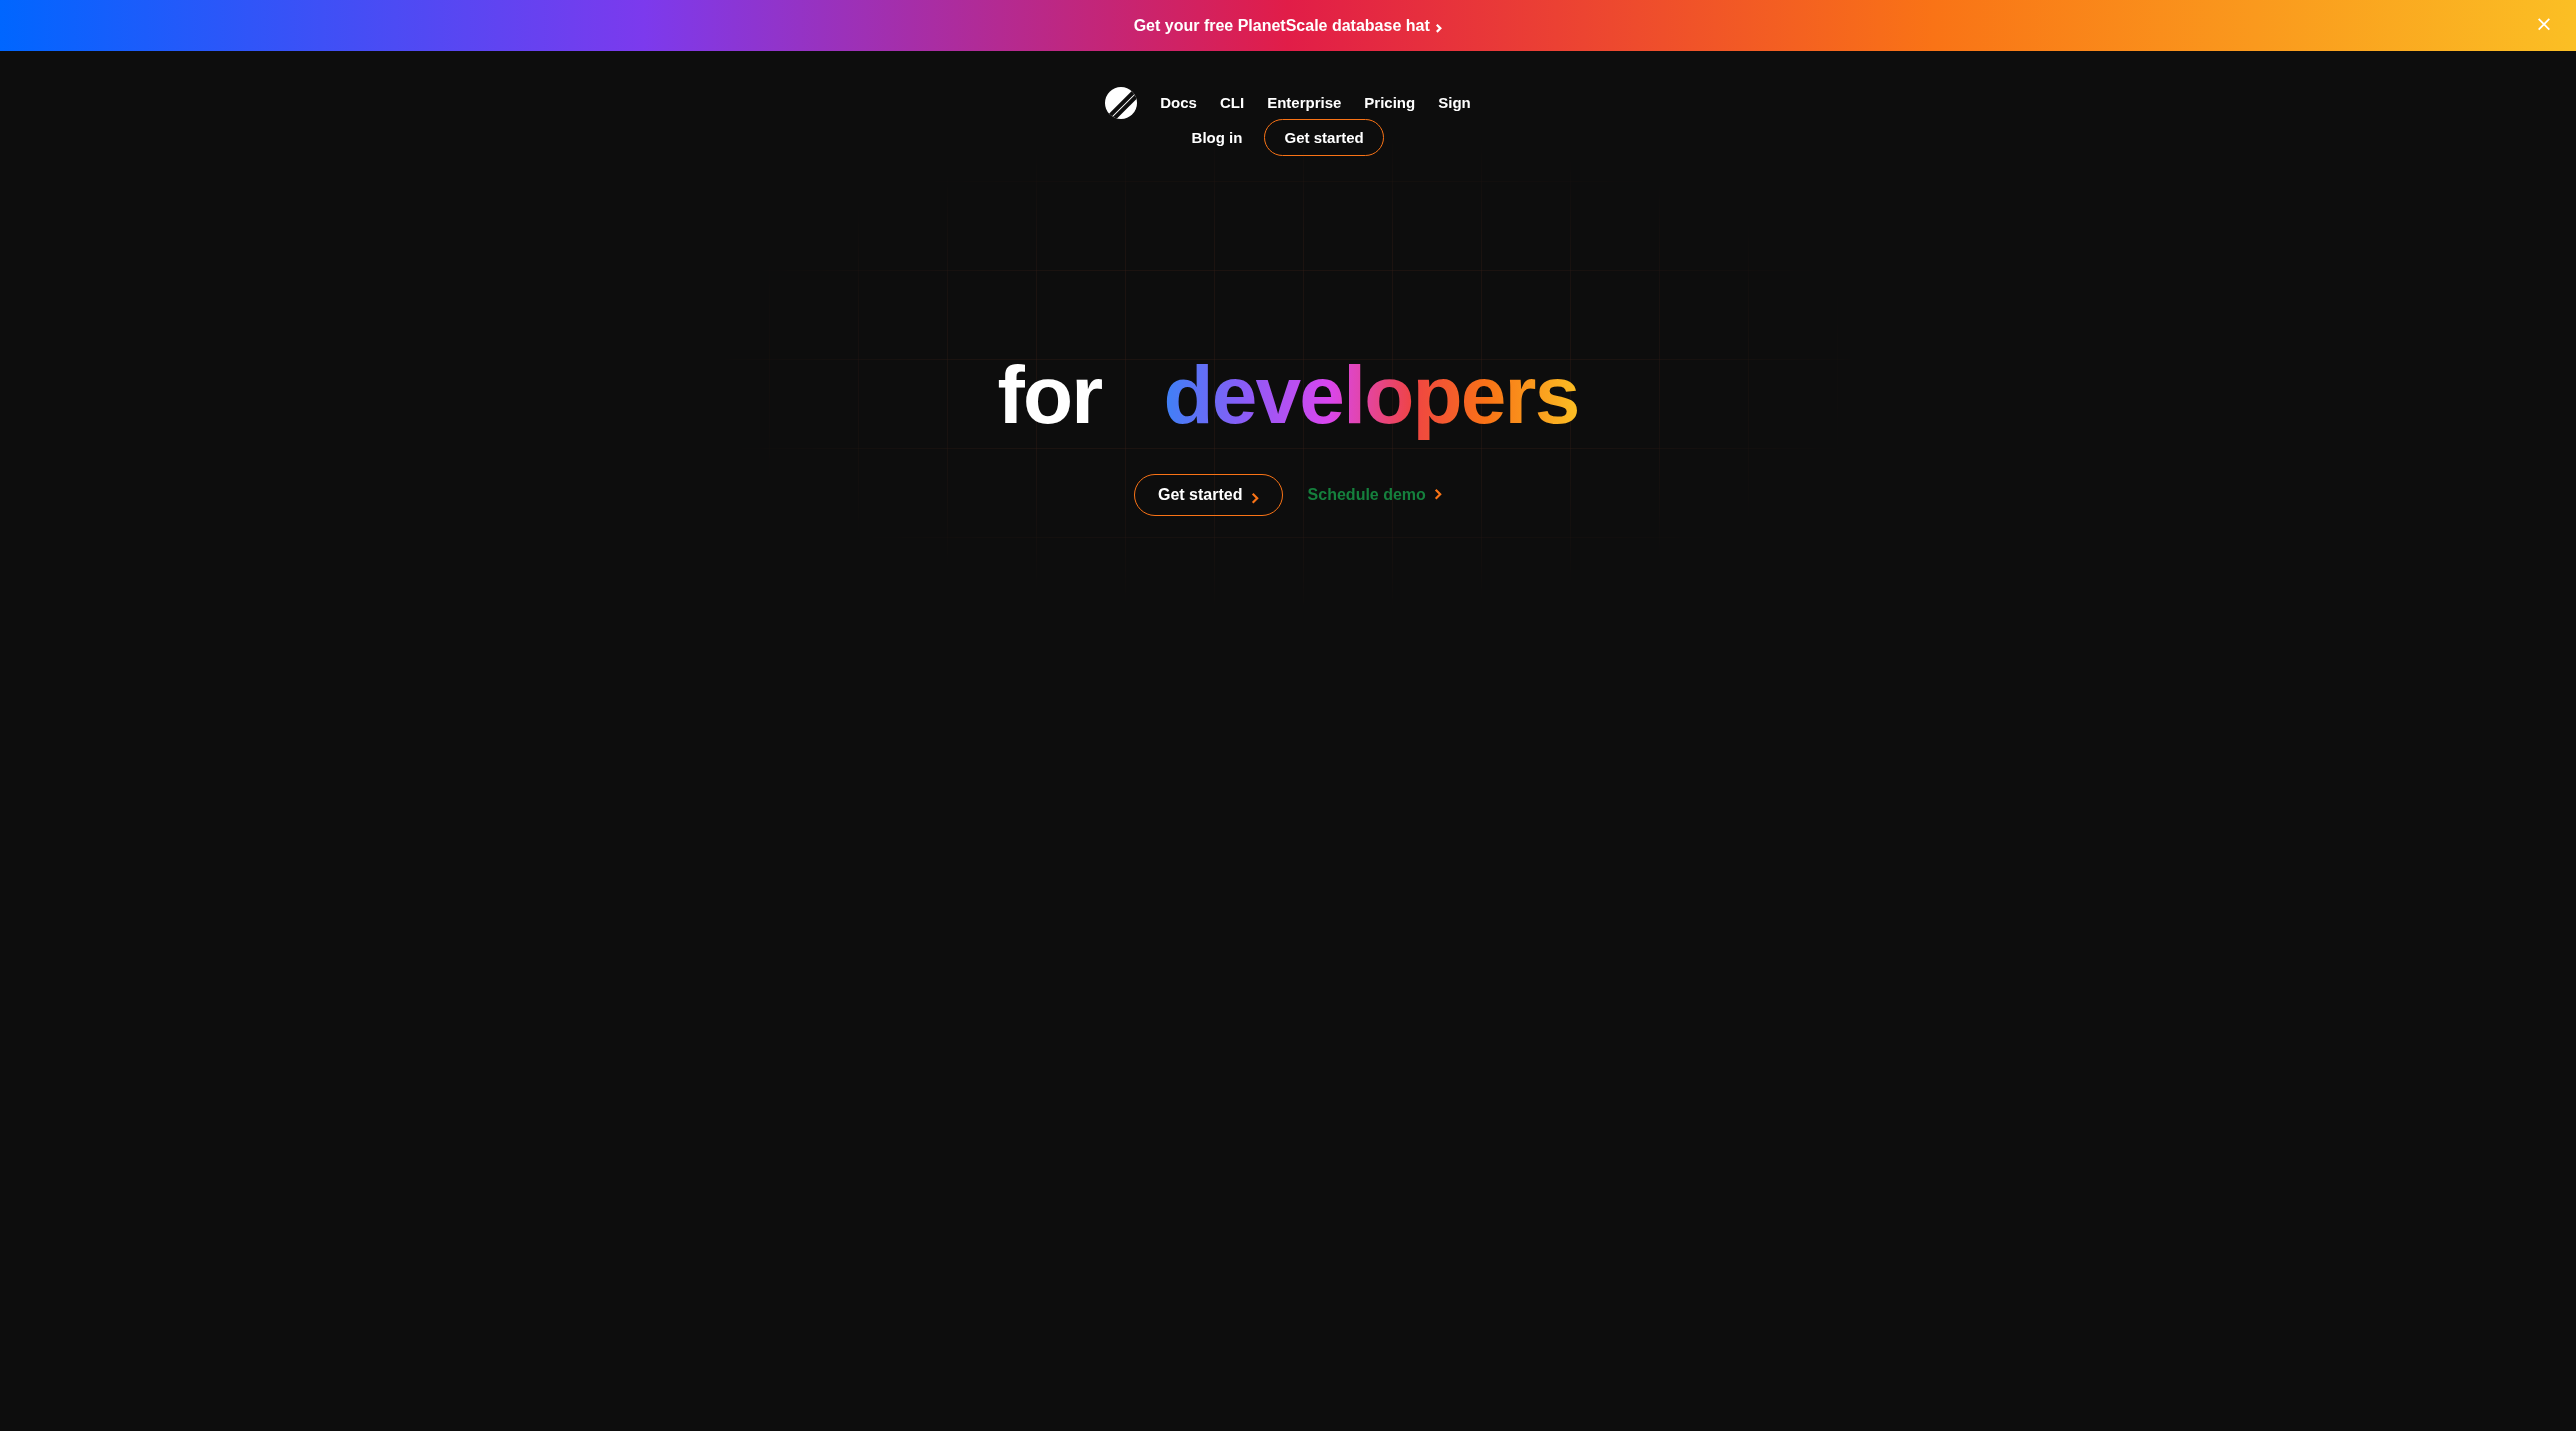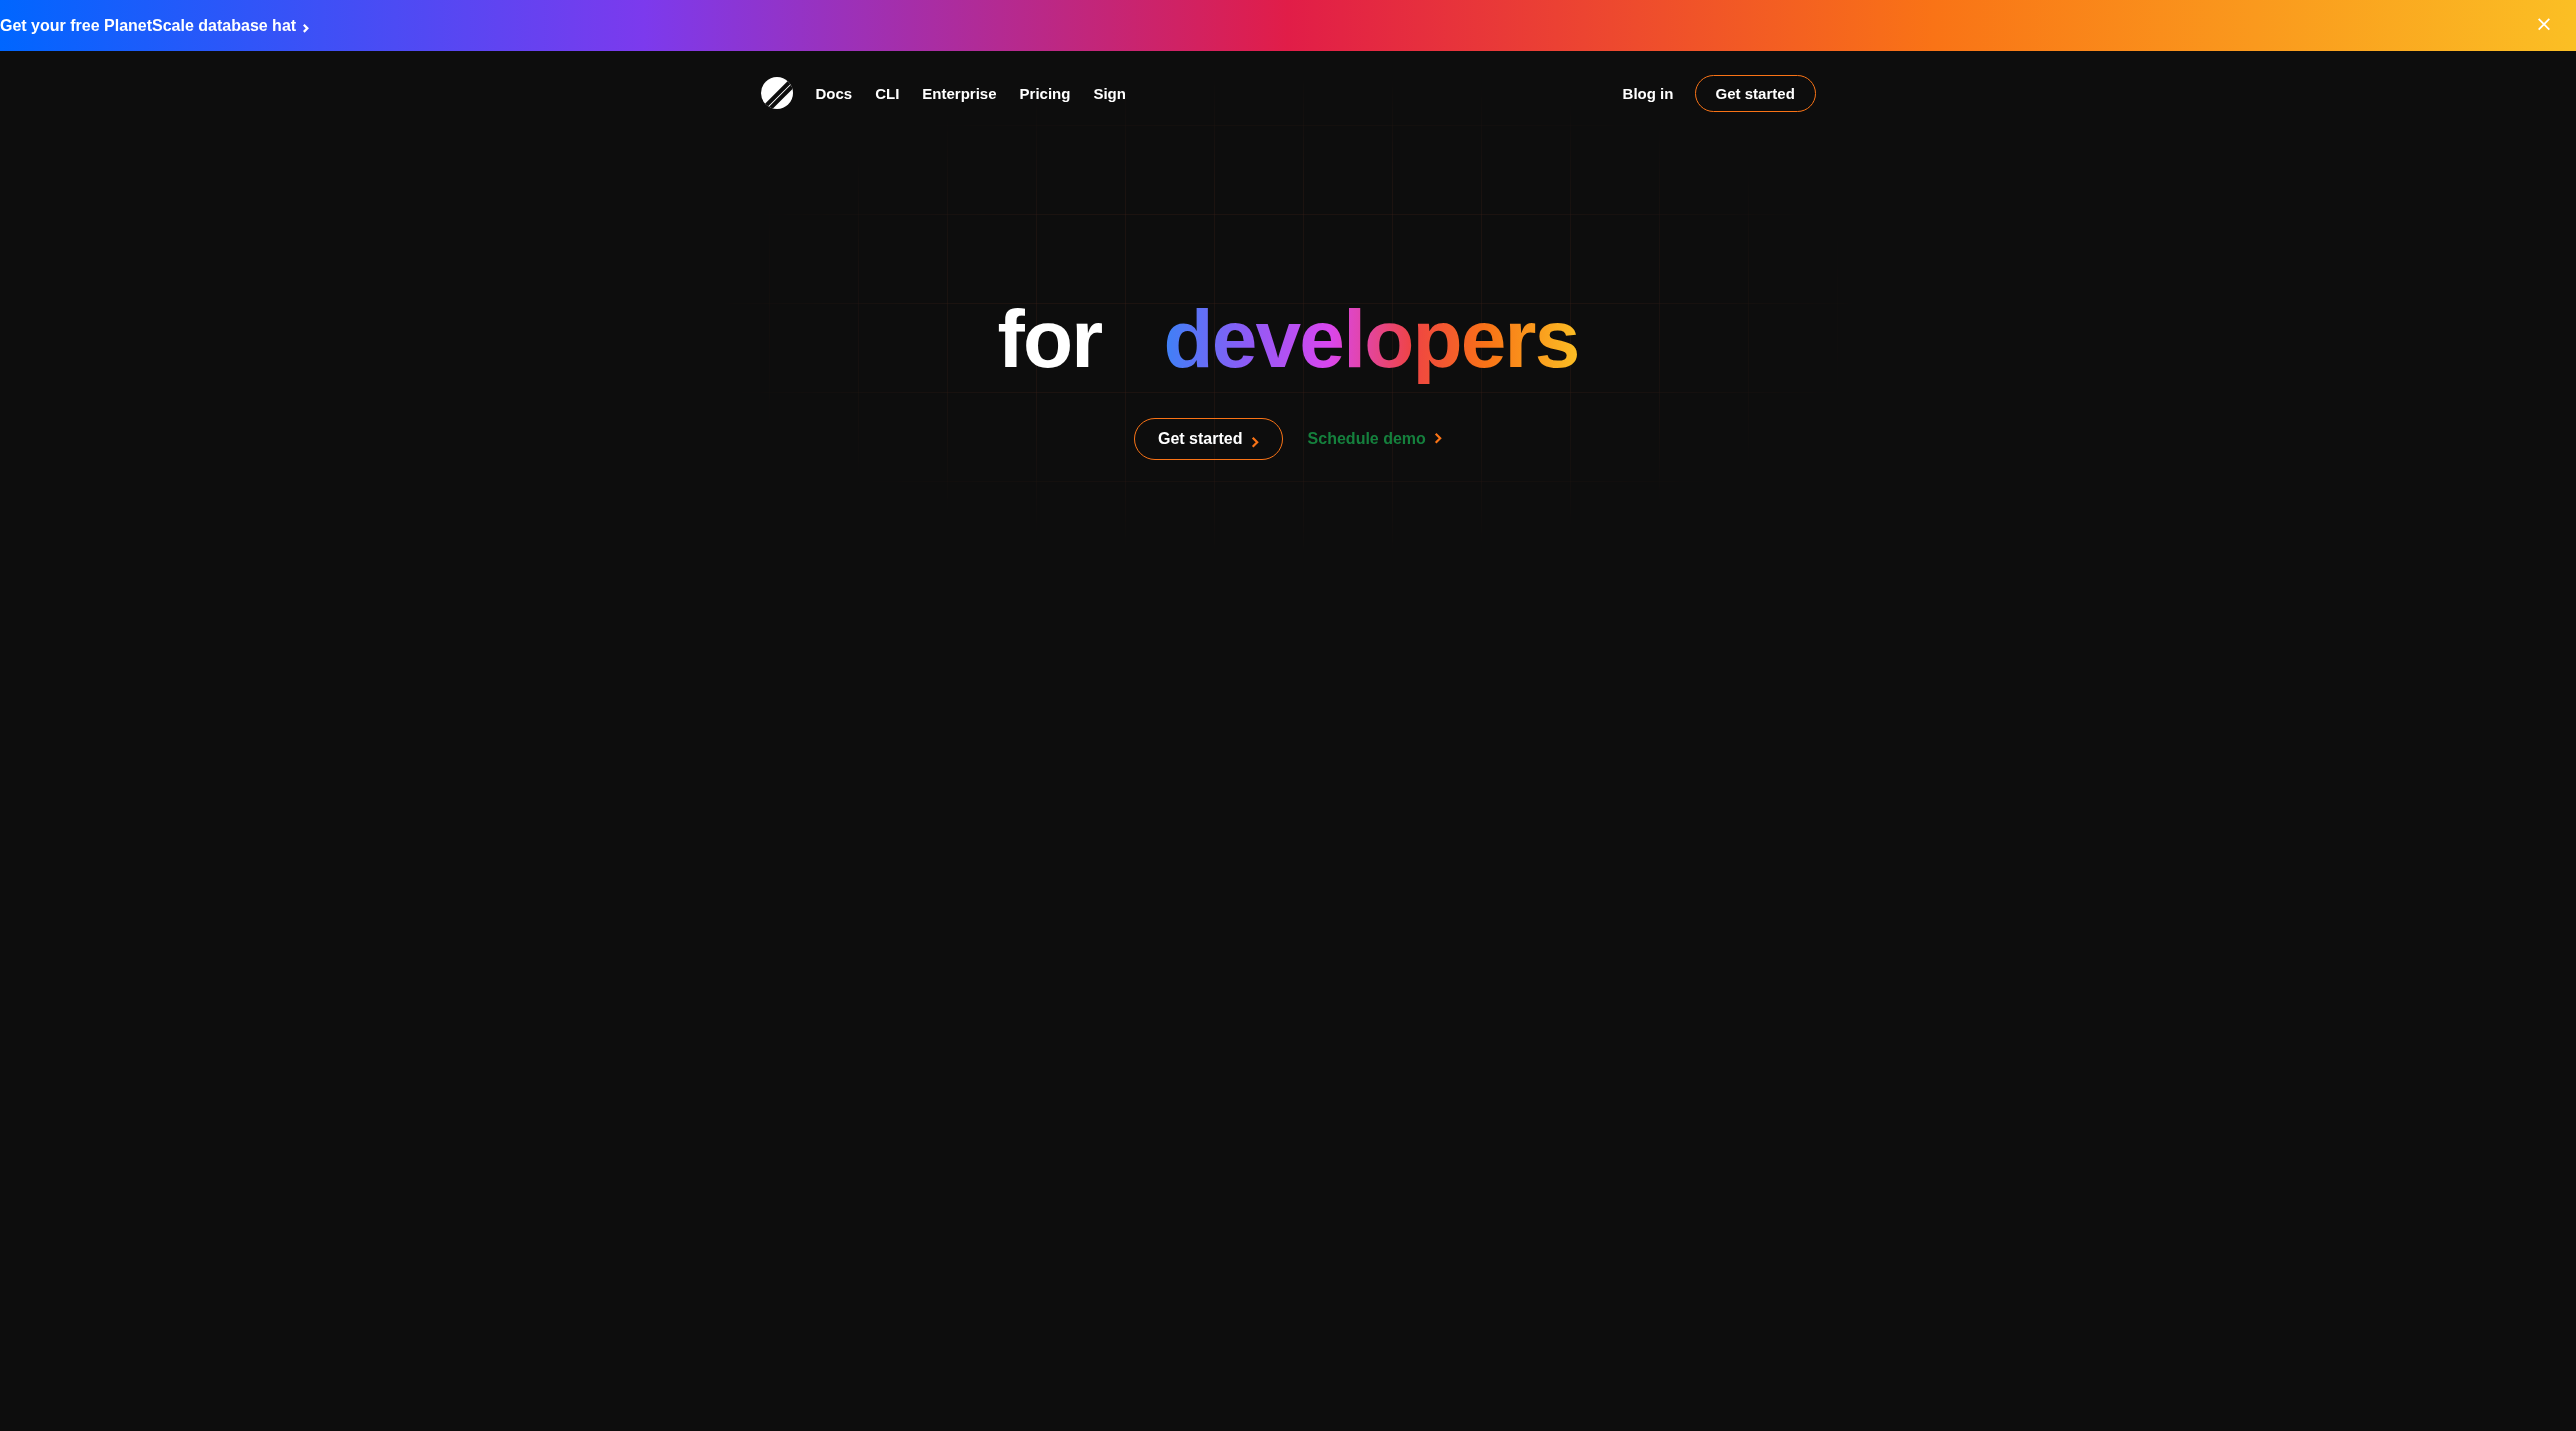--- a/index.html
+++ b/index.html
@@ -16,21 +16,21 @@
       overflow-x: hidden;
     }
 
     
     .announcement-banner {
       width: 100%;
       height: 51px;
       background: linear-gradient(90deg, #0066ff 0%, #7c3aed 25%, #e11d48 50%, #f97316 75%, #fbbf24 100%);
       display: flex;
       align-items: center;
-      justify-content: flex-start;
+      justify-content: center;
       position: relative;
     }
 
     .announcement-text {
       color: #ffffff;
       font-size: 16px;
       font-weight: 600;
       cursor: pointer;
       display: flex;
       align-items: center;
@@ -53,25 +53,27 @@
     .announcement-close svg {
       width: 16px;
       height: 16px;
       stroke: #ffffff;
       stroke-width: 2;
     }
 
     
     .nav {
       display: flex;
+      align-items: center;
       justify-content: space-between;
       padding: 19.7px 0;
       max-width: 1055px;
-      margin: 4px auto;
+      margin: 16px auto;
       width: 100%;
+      flex-direction: column;
     }
 
     .nav-left {
       display: flex;
       align-items: center;
       gap: 23px;
     }
 
     .logo {
       width: 32px;

